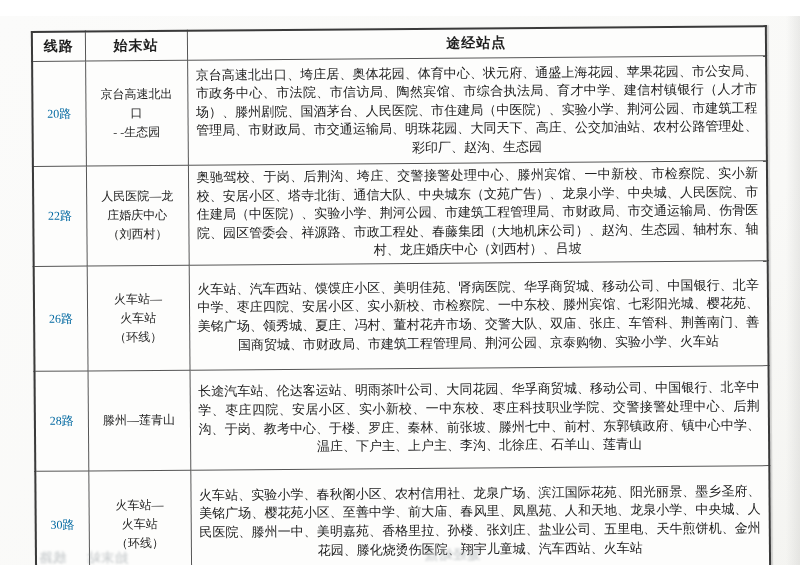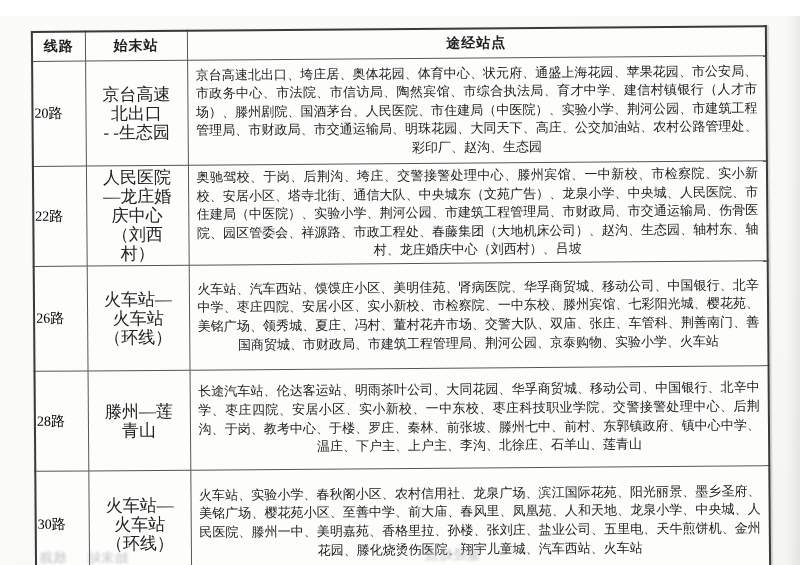--- a/index.html
+++ b/index.html
@@ -64,26 +64,27 @@
     text-align: center;
     letter-spacing: 1px;
     color: #1e1e1e;
   }
   tr.row-0 td { height: 100px; }
   tr.row-1 td { height: 95px;  }
   tr.row-2 td { height: 100px; }
   tr.row-3 td { height: 95px;  }
   tr.row-4 td { height: 102px; }
   td.route-cell {
-    font-size: 14px;
-    color: #000000;
+    text-align: center;
+    font-size: 12px;
+    color: #0369a1;
   }
   td.terminus-cell {
     text-align: center;
-    font-size: 17px;
+    font-size: 12px;
     line-height: 19px;
     padding: 0 10px;
     white-space: pre-line;
     word-break: break-all;
     color: #222;
   }
   td.stops-cell {
     font-size: 13px;
     line-height: 18.6px;
     padding: 2px 8px;

